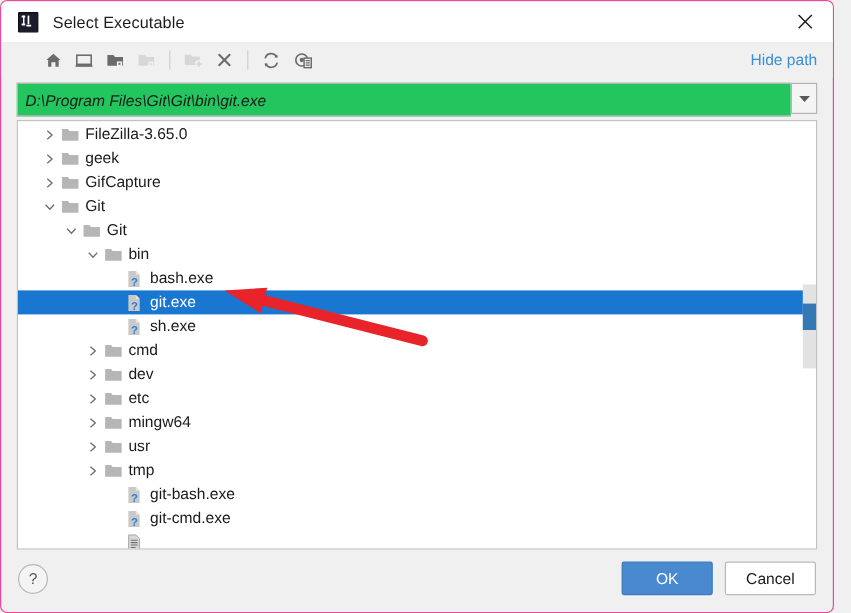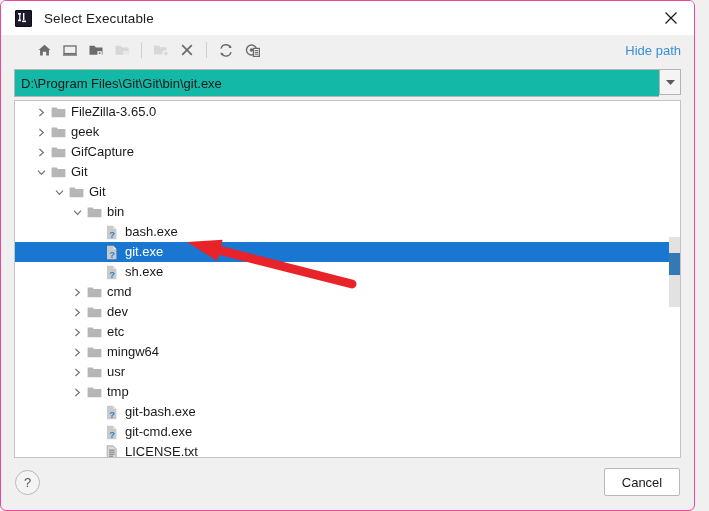--- a/index.html
+++ b/index.html
@@ -88,28 +88,29 @@
   .pathrow {
     margin: 4px 13px 0 13px;
     height: 26px;
     display: flex;
   }
   .path-input {
     flex: 1;
     height: 26px;
     border: 1px solid #b4b4b4;
     border-right: none;
-    background: #14b8a6;
+    background: #22c55e;
     display: flex;
     align-items: center;
     padding: 13px 6px;
     font-size: 13px;
     color: #1a1a1a;
     overflow: hidden;
     white-space: nowrap;
+    font-style: italic;
   }
   .path-drop {
     width: 22px; height: 26px;
     border: 1px solid #b4b4b4;
     background: #f4f4f4;
     display: flex; align-items: center; justify-content: center;
     cursor: default;
   }
 
   
@@ -568,32 +569,32 @@
           <span class="twisty"></span>
           <span class="icon-cell">
             <svg width="14" height="15" viewBox="0 0 14 15">
               <path d="M2.2 0.8 h6 l3 3 v10.4 h-9 z" fill="#d8d8d8" stroke="#9b9b9b" stroke-width="0.7"></path>
               <line x1="4" y1="5.2" x2="9.6" y2="5.2" stroke="#6f6f6f" stroke-width="0.9"></line>
               <line x1="4" y1="7.2" x2="9.6" y2="7.2" stroke="#6f6f6f" stroke-width="0.9"></line>
               <line x1="4" y1="9.2" x2="9.6" y2="9.2" stroke="#6f6f6f" stroke-width="0.9"></line>
               <line x1="4" y1="11.2" x2="8" y2="11.2" stroke="#6f6f6f" stroke-width="0.9"></line>
             </svg>
           </span>
-          <span class="label">LICENSE.txt</span>
         </div>
       </div>
     <div class="sbar" id="scroll-track" style="top: 136px; height: 70px;">
       <div class="sthumb" id="scroll-thumb" style="top: 16px; height: 22px;"></div>
     </div>
   </div>
 
 
   <div class="footer">
     <div class="help-btn">?</div>
     <div class="btns">
+      <div class="btn primary">OK</div>
       <div class="btn secondary">Cancel</div>
     </div>
   </div>
 
   <svg class="arrow-overlay" id="arrow-overlay" viewBox="0 0 709 511" width="709" height="511">
       <line x1="351" y1="283" x2="213.1347208698424" y2="247.90701985777807" stroke="#e8232a" stroke-width="9" stroke-linecap="round"></line>
       <polygon points="186,241 221.6627760003643,238.72702662843528 216.2358318263958,260.04716445474" fill="#e8232a"></polygon>
     </svg>
 
 </div>

